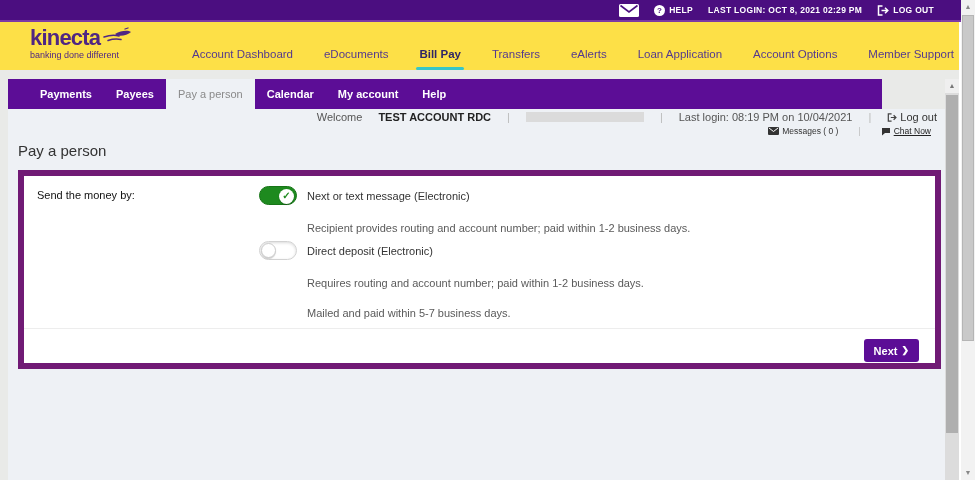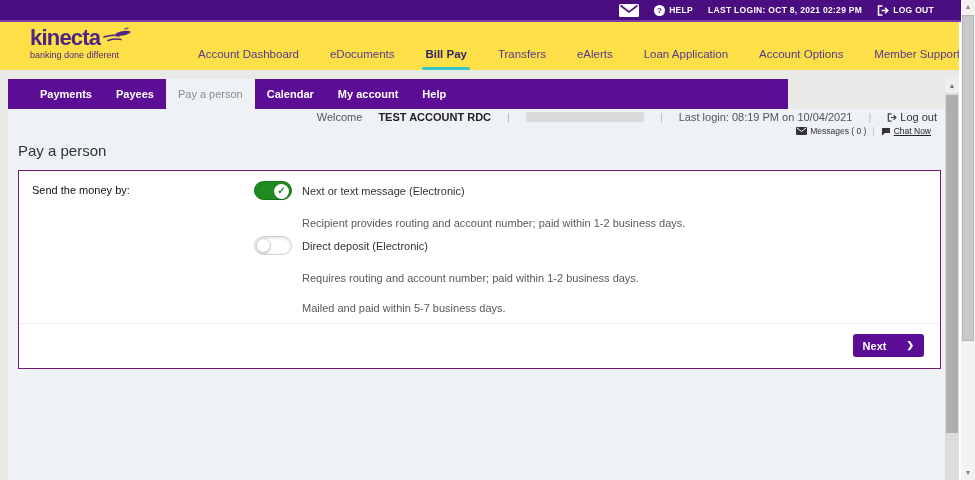--- a/index.html
+++ b/index.html
@@ -12,62 +12,62 @@
   .topbar .item{display:flex;align-items:center;gap:4px;font-size:8.5px;font-weight:bold;letter-spacing:.3px;cursor:pointer;white-space:nowrap}
   .help-badge{width:11px;height:11px;border-radius:50%;background:#fff;color:#4B0E80;font-size:8px;font-weight:bold;
     display:flex;align-items:center;justify-content:center}
 
   
   .header{position:absolute;left:0;top:22px;width:961px;height:48px;background:#fde047}
   .logo{position:absolute;left:30px;top:5px;cursor:pointer}
   .logo-row{display:flex;align-items:flex-start;gap:2px}
   .logo-text{font-size:22px;line-height:22px;color:#4F2683;font-weight:bold;letter-spacing:-.8px}
   .tagline{font-size:9px;color:#4F2683;margin-top:1px}
-  .mainnav{position:absolute;left:198px;top:0;width:762px;height:64px;display:flex;align-items:center;justify-content:space-between}
+  .mainnav{position:absolute;left:192px;top:0;width:762px;height:64px;display:flex;align-items:center;justify-content:space-between}
   .mainnav .nav-item{font-size:11.5px;color:#54398E;cursor:pointer;position:relative;white-space:nowrap}
   .mainnav .nav-item.active{color:#2F2566;font-weight:bold}
   .mainnav .nav-item.active::after{content:"";position:absolute;left:-3px;right:-3px;bottom:-10px;height:3px;background:#38C6C8;border-radius:2px}
 
   
-  .subnav{position:absolute;left:8px;top:79px;width:780px;height:30px;background:#5C0D96;display:flex;padding-left:20px}
+  .subnav{position:absolute;left:8px;top:79px;width:874px;height:30px;background:#5C0D96;display:flex;padding-left:20px}
   .subnav .tab{height:30px;line-height:30px;padding:0 12px;color:#fff;font-size:11px;font-weight:bold;cursor:pointer;white-space:nowrap}
   .subnav .tab.active{background:#EEF1F5;color:#8a8a8a;font-weight:normal}
 
   
   .content{position:absolute;left:8px;top:109px;width:937px;height:371px;background:#EEF1F5}
 
   .session{position:absolute;top:2px;right:8px;display:flex;align-items:center;gap:16px;font-size:11px;color:#555;white-space:nowrap}
   .session b{color:#222}
   .sep{color:#bbb}
   .redacted{width:118px;height:10px;background:#DBDBDB}
   .textlink{color:#333;cursor:pointer;display:flex;align-items:center;gap:3px}
-  .msgline{position:absolute;top:17px;right:14px;display:flex;align-items:center;gap:6px;font-size:8.5px;color:#333;white-space:nowrap}
+  .msgline{position:absolute;top:17px;right:14px;display:flex;align-items:center;gap:20px;font-size:8.5px;color:#333;white-space:nowrap}
   .chat-link{text-decoration:underline;color:#222}
 
   .page-title{position:absolute;left:10px;top:33px;font-size:15px;color:#333}
 
-  .card{position:absolute;left:10px;top:61px;width:923px;height:199px;background:#fff;border:1px solid #701a75}
+  .card{position:absolute;left:10px;top:61px;width:923px;height:199px;background:#fff;border:6px solid #701a75}
   .send-label{position:absolute;left:13px;top:13px;font-size:11px;color:#111}
   .options{position:absolute;left:235px;top:10px}
   .opt-head{display:flex;align-items:center;gap:10px;height:19px}
   .opt-label{font-size:11px;color:#333}
   .opt-desc{font-size:11px;line-height:14px;color:#5A5A5A;margin-left:48px;margin-top:16px;margin-bottom:6px}
 
   .toggle{width:38px;height:19px;border-radius:10px;position:relative;cursor:pointer;flex:0 0 auto}
   .toggle{background:#fff;border:1px solid #D2D2D2;box-shadow:inset 0 1px 3px rgba(0,0,0,.15)}
   .toggle .knob{position:absolute;left:1px;top:1px;width:15px;height:15px;border-radius:50%;background:#fff;
     border:1px solid #CCC;box-shadow:0 1px 1px rgba(0,0,0,.18);display:flex;align-items:center;justify-content:center}
   .toggle .check{display:none}
   .toggle.on{background:#1E8A1F;border:1px solid #177517;box-shadow:none}
   .toggle.on .knob{left:auto;right:2px;top:1.5px;border:none;box-shadow:0 1px 1px rgba(0,0,0,.25)}
   .toggle.on .check{display:block;color:#1E8A1F;font-size:10px;font-weight:bold;line-height:1}
 
   .card-divider{position:absolute;left:0;right:0;top:152px;border-top:1px solid #EDEDED}
   .next-btn{position:absolute;right:16px;top:163px;height:23px;padding:0 10px;background:#5C0D96;color:#fff;
-    font-size:11px;font-weight:bold;border:none;border-radius:3px;display:flex;align-items:center;gap:20px;cursor:pointer;
+    font-size:11px;font-weight:bold;border:none;border-radius:3px;display:flex;align-items:center;gap:4px;cursor:pointer;
     font-family:"Liberation Sans",sans-serif}
   .next-btn .chev{font-size:9px;line-height:1}
 
   
   .scroll-gap{position:absolute;left:959px;top:22px;width:2px;height:458px;background:#fff}
   .inner-scroll{position:absolute;left:945px;top:79px;width:14px;height:401px;background:#DCDCDC}
   .inner-scroll .sbtn{height:14px;background:#EFEFEF;color:#777;font-size:7px;text-align:center;line-height:14px;cursor:pointer}
   .inner-scroll .thumb{position:absolute;left:1px;right:1px;top:16px;height:338px;background:#AFAFAF;cursor:pointer}
   .outer-scroll{position:absolute;left:961px;top:0;width:14px;height:480px;background:#F2F2F2}
   .outer-scroll .sbtn{height:14px;color:#888;font-size:7px;text-align:center;line-height:14px;cursor:pointer}

